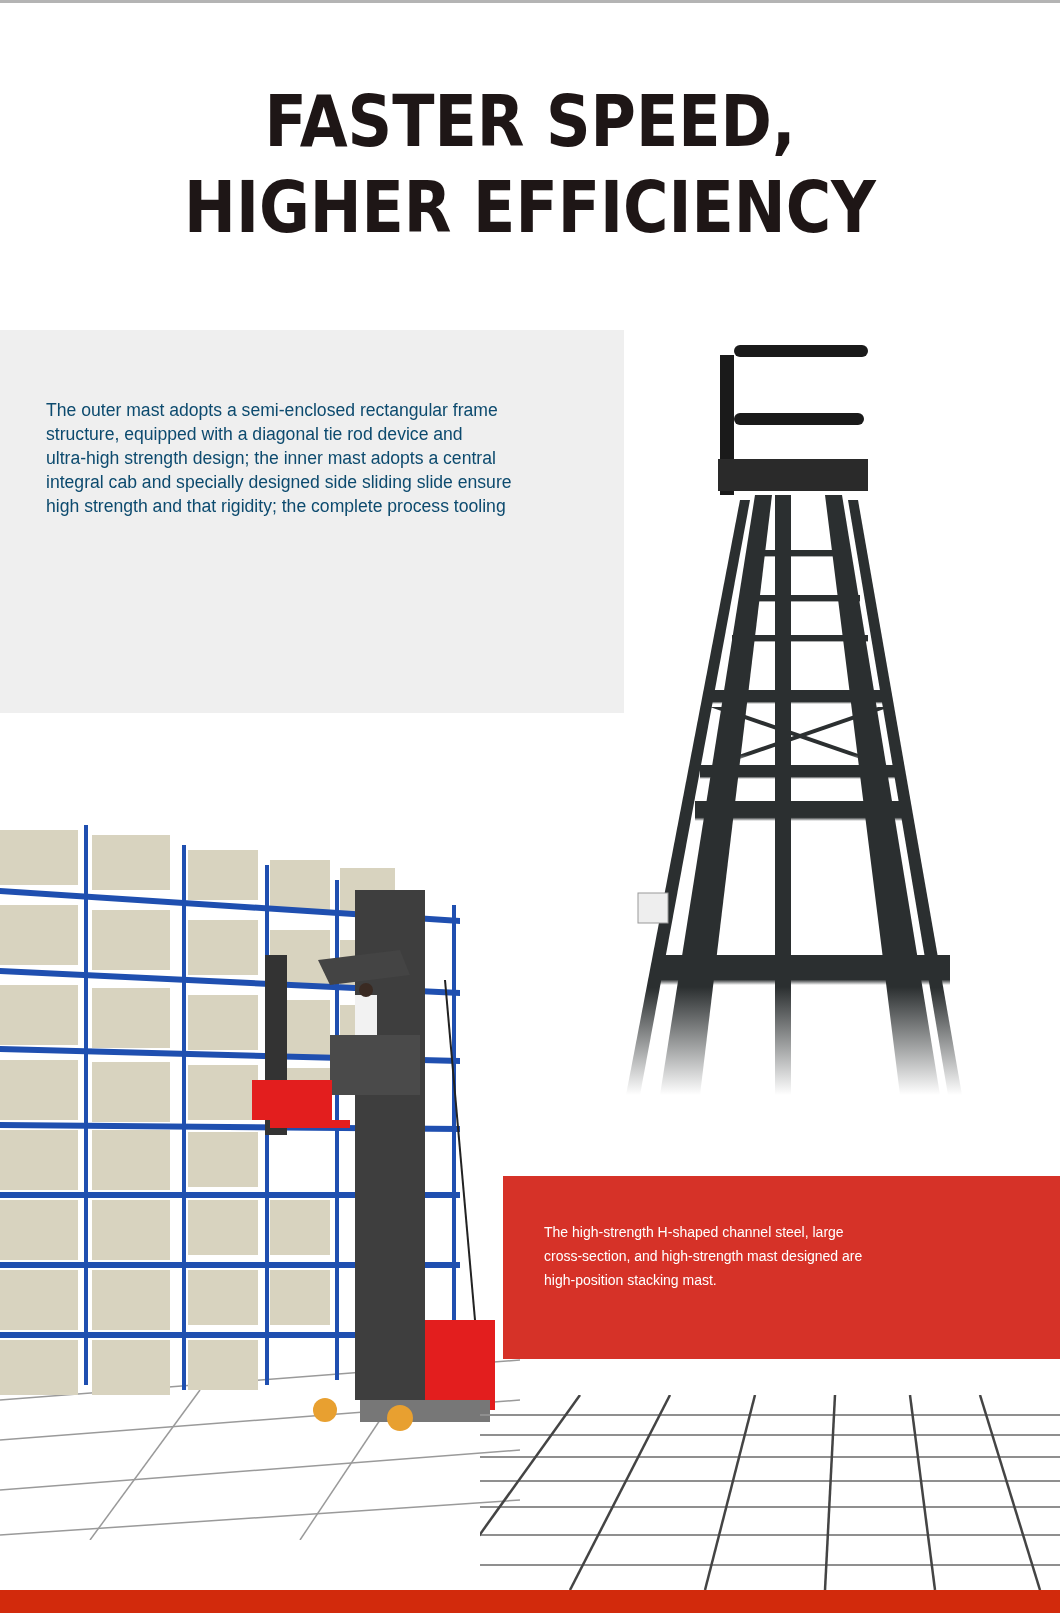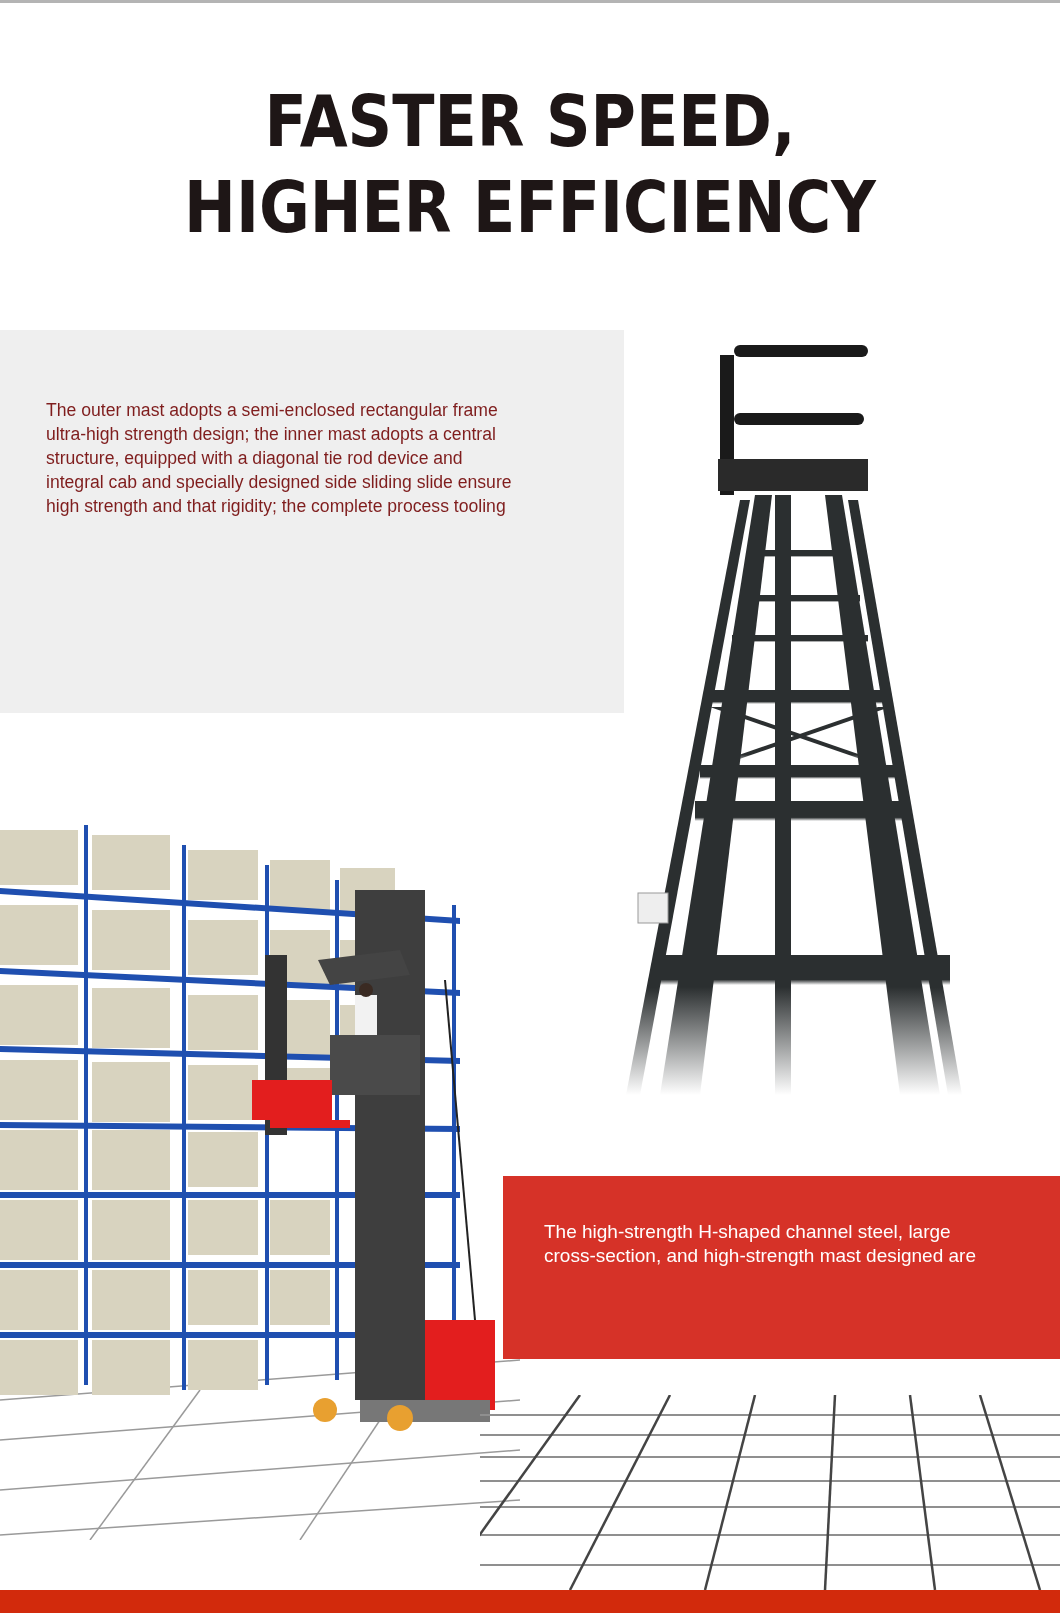--- a/index.html
+++ b/index.html
@@ -13,49 +13,49 @@
       font-family: "DejaVu Sans", sans-serif; font-weight: bold; color: #1e1616;
       font-size: 72px; line-height: 86px; letter-spacing: 0px;
       transform: scaleX(0.86); transform-origin: center top;
     }
     .headline div { white-space: nowrap; }
     .gray-box {
       position: absolute; left: 0; top: 330px; width: 624px; height: 383px; background: #efefef;
     }
     .gray-text {
       position: absolute; left: 46px; top: 68px; width: 520px;
-      font-size: 17.6px; line-height: 24px; color: #7f1d1d;
+      font-size: 17.6px; line-height: 24px; color: #0c4a6e;
       font-family: "Liberation Sans", sans-serif;
     }
     .red-box {
       position: absolute; left: 503px; top: 1176px; width: 557px; height: 183px; background: #d63228;
     }
     .red-text {
       position: absolute; left: 41px; top: 44px; width: 470px;
-      font-size: 19px; line-height: 24px; color: #ffffff;
+      font-size: 14px; line-height: 24px; color: #ffffff;
       font-family: "Liberation Sans", sans-serif;
     }
     .bottom-bar { position: absolute; left: 0; top: 1590px; width: 1060px; height: 23px; background: #d22a0c; }
     svg { position: absolute; }
   </style>
 </head>
 <body>
 
 <div class="topline"></div>
 
 <div class="headline">
   <div>FASTER SPEED,</div>
   <div>HIGHER EFFICIENCY</div>
 </div>
 
 <div class="gray-box">
   <div class="gray-text">
     <div>The outer mast adopts a semi-enclosed rectangular frame</div>
+    <div>structure, equipped with a diagonal tie rod device and</div>
     <div>ultra-high strength design; the inner mast adopts a central</div>
-    <div>structure, equipped with a diagonal tie rod device and</div>
     <div>integral cab and specially designed side sliding slide ensure</div>
     <div>high strength and that rigidity; the complete process tooling</div>
   </div>
 </div>
 
 <svg style="left:600px; top:335px;" width="400" height="800" viewBox="0 0 400 800">
   <defs>
     <linearGradient id="fadeMast" x1="0" y1="0" x2="0" y2="1">
       <stop offset="0.82" stop-color="#2b2f30" stop-opacity="1"></stop>
       <stop offset="1" stop-color="#2b2f30" stop-opacity="0"></stop>
@@ -183,16 +183,17 @@
     <line x1="355" y1="0" x2="345" y2="195"></line>
     <line x1="430" y1="0" x2="455" y2="195"></line>
     <line x1="500" y1="0" x2="560" y2="195"></line>
   </g>
 </svg>
 
 <div class="red-box">
   <div class="red-text">
     <div>The high-strength H-shaped channel steel, large</div>
     <div>cross-section, and high-strength mast designed are</div>
+    <div>high-position stacking mast.</div>
   </div>
 </div>
 
 <div class="bottom-bar"></div>
 
 </body></html>

